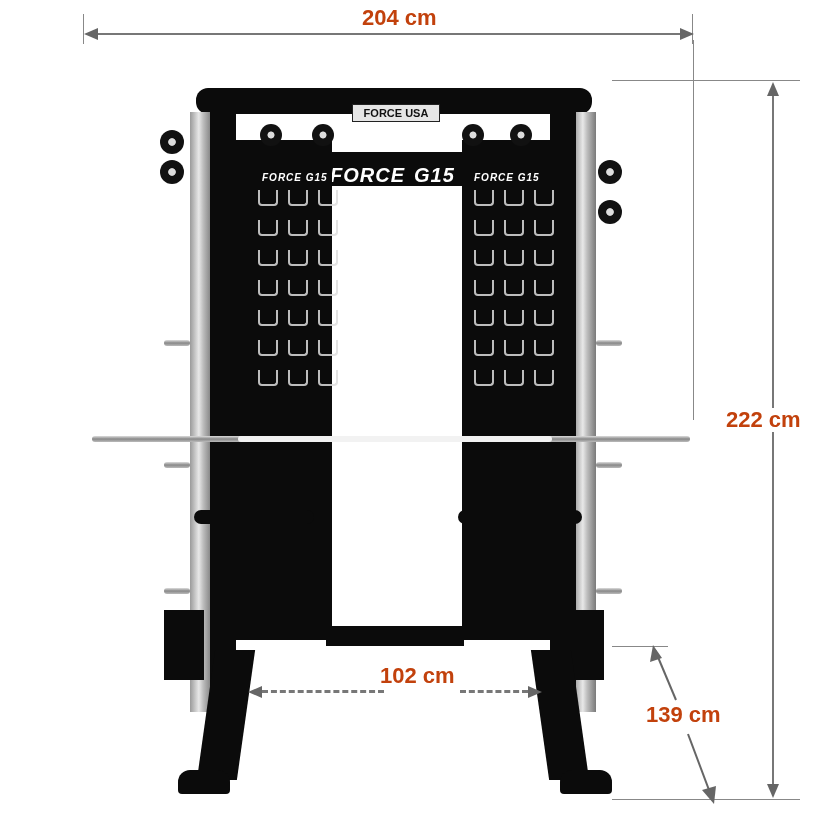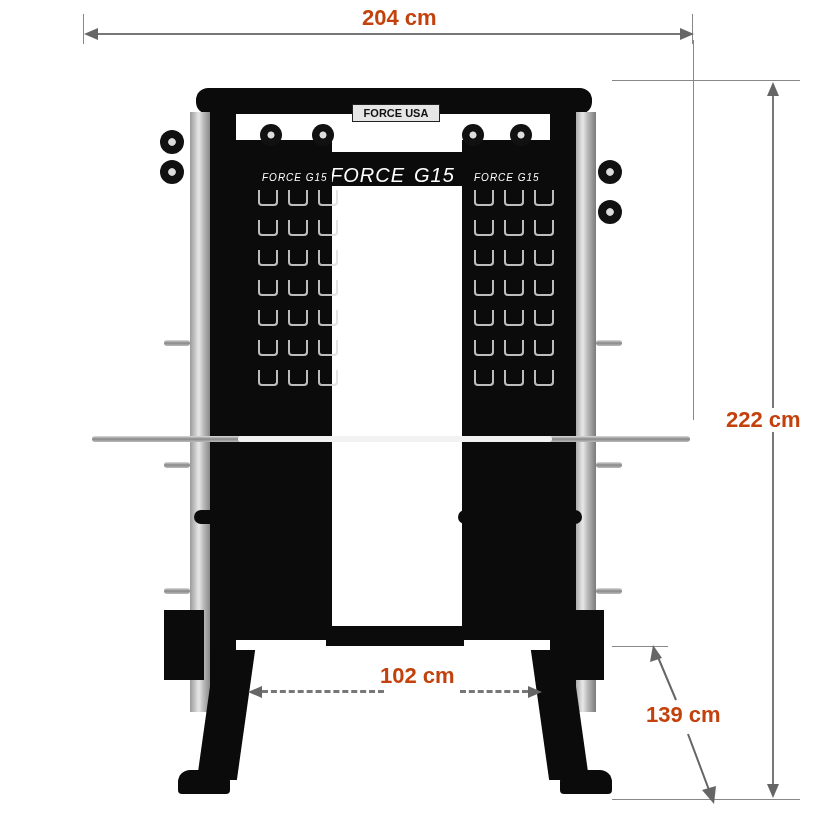--- a/index.html
+++ b/index.html
@@ -8,21 +8,21 @@
     .dim-label{position:absolute;color:#c2410c;font-weight:bold;font-size:22px;background:#fff;padding:0 4px;white-space:nowrap;line-height:24px;}
     .line-h{position:absolute;height:2px;background:#777;}
     .line-v{position:absolute;width:2px;background:#777;}
     .thin-h{position:absolute;height:1px;background:#888;}
     .thin-v{position:absolute;width:1px;background:#888;}
     .blk{position:absolute;background:#0b0b0b;}
     .steel{position:absolute;background:linear-gradient(90deg,#9a9a9a,#e8e8e8 40%,#bdbdbd 60%,#7a7a7a);}
     .bar{position:absolute;height:6px;background:linear-gradient(180deg,#ddd,#888 50%,#bbb);border-radius:3px;}
     .handle-grid{position:absolute;display:grid;grid-template-columns:repeat(3,1fr);gap:14px 10px;}
     .handle{width:16px;height:14px;border:2px solid #ddd;border-top:none;border-radius:0 0 4px 4px;opacity:.85;}
-    .logo{position:absolute;color:#fff;font-weight:normal;font-style:italic;letter-spacing:1px;}
+    .logo{position:absolute;color:#fff;font-weight:bold;font-style:italic;letter-spacing:1px;}
     .logo-box{position:absolute;background:#e6e6e6;color:#111;font-weight:bold;font-size:11px;text-align:center;border:1px solid #222;}
     .foot{position:absolute;background:#0b0b0b;border-radius:12px 12px 4px 4px;}
     .pulley{position:absolute;border-radius:50%;background:radial-gradient(circle,#ddd 20%,#111 25%,#111 70%,#333);}
     .dashed-h{position:absolute;height:0;border-top:3px dashed #777;}
     .arrow-l{position:absolute;width:0;height:0;border-top:6px solid transparent;border-bottom:6px solid transparent;border-right:14px solid #666;}
     .arrow-r{position:absolute;width:0;height:0;border-top:6px solid transparent;border-bottom:6px solid transparent;border-left:14px solid #666;}
     .arrow-u{position:absolute;width:0;height:0;border-left:6px solid transparent;border-right:6px solid transparent;border-bottom:14px solid #666;}
     .arrow-d{position:absolute;width:0;height:0;border-left:6px solid transparent;border-right:6px solid transparent;border-top:14px solid #666;}
   </style>
 </head>

